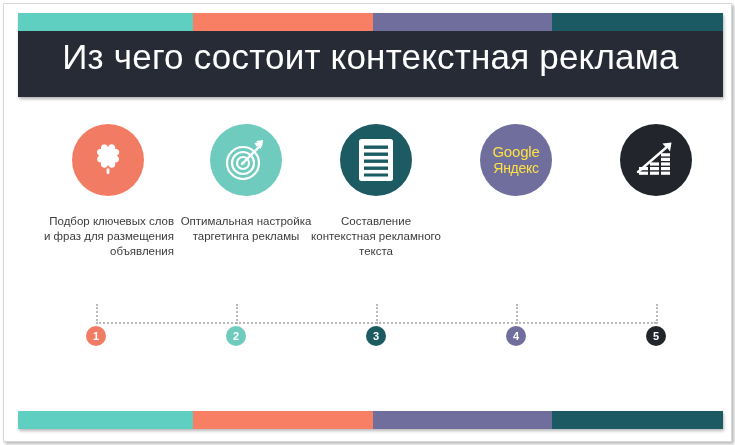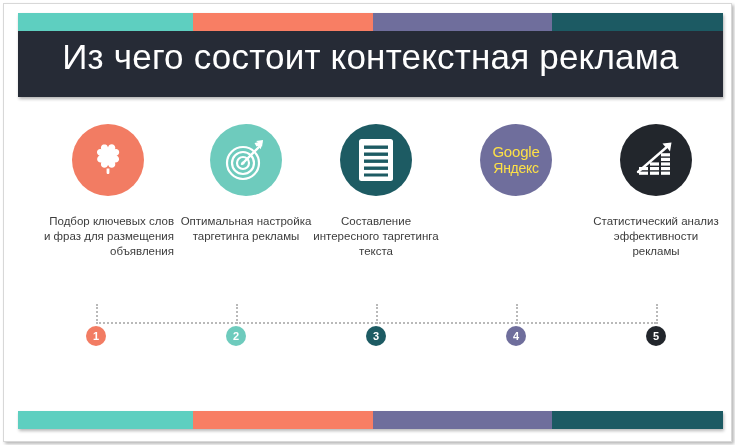--- a/index.html
+++ b/index.html
@@ -232,21 +232,21 @@
             <svg width="40" height="46" viewBox="0 0 40 46">
               <rect x="3" y="2" width="34" height="42" rx="2.5" fill="#ffffff"></rect>
               <rect x="8" y="8.5" width="24" height="3.4" fill="#1d5b63"></rect>
               <rect x="8" y="15.5" width="24" height="3.4" fill="#1d5b63"></rect>
               <rect x="8" y="22.5" width="24" height="3.4" fill="#1d5b63"></rect>
               <rect x="8" y="29.5" width="24" height="3.4" fill="#1d5b63"></rect>
               <rect x="8" y="36.5" width="24" height="3.0" fill="#1d5b63"></rect>
             </svg>
           </span>
         </div>
-        <div class="step-caption">Составление интересного таргетинга текста</div>
+        <div class="step-caption">Составление контекстная рекламного текста</div>
       </div>
 
       <div class="step step-4">
         <div class="icon-circle" style="background:#6f6e9c">
           <span class="gy-logo">
             <span class="gy-google">Google</span>
             <span class="gy-yandex">Яндекс</span>
           </span>
         </div>
       </div>
@@ -265,21 +265,20 @@
                 <rect x="27" y="19.8" width="9" height="3.2"></rect>
                 <rect x="27" y="24.4" width="9" height="3.2"></rect>
                 <rect x="27" y="29" width="9" height="3.2"></rect>
                 <rect x="27" y="33.6" width="9" height="3.2"></rect>
               </g>
               <path d="M4 34 L34 8" stroke="#ffffff" stroke-width="2.4" fill="none" stroke-linecap="round"></path>
               <path fill="#ffffff" d="M28.5 5.5 L37.5 4.5 L36.0 13.5 L33.2 9.8 L31.0 8.4z"></path>
             </svg>
           </span>
         </div>
-        <div class="step-caption">Статистический анализ эффективности рекламы</div>
       </div>
 
     </div>
 
     <div class="timeline">
       <div class="timeline-line"></div>
 
       <div class="tick-drop" style="left:78px"></div>
       <div class="tick-drop" style="left:218px"></div>
       <div class="tick-drop" style="left:358px"></div>

